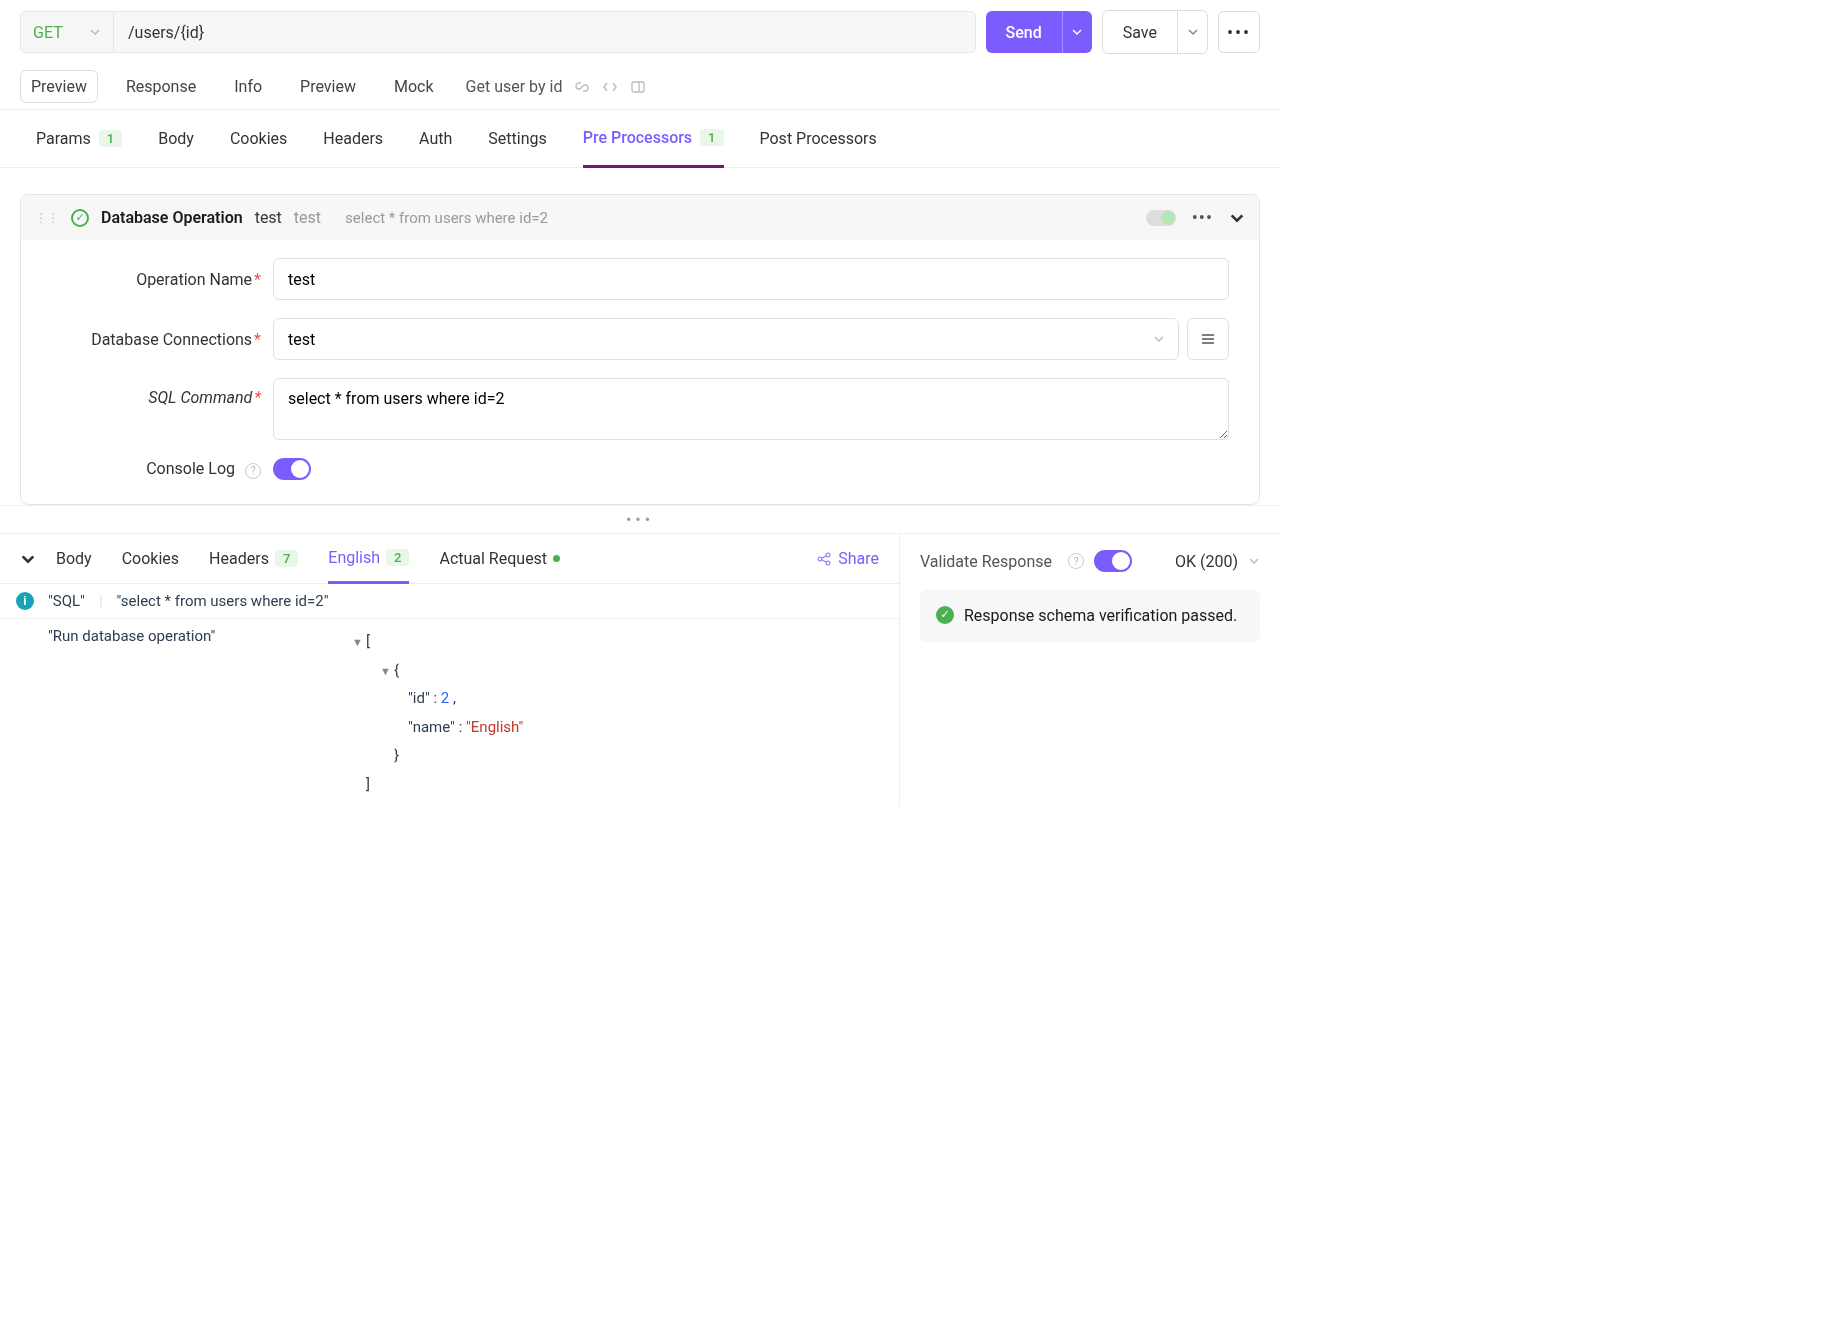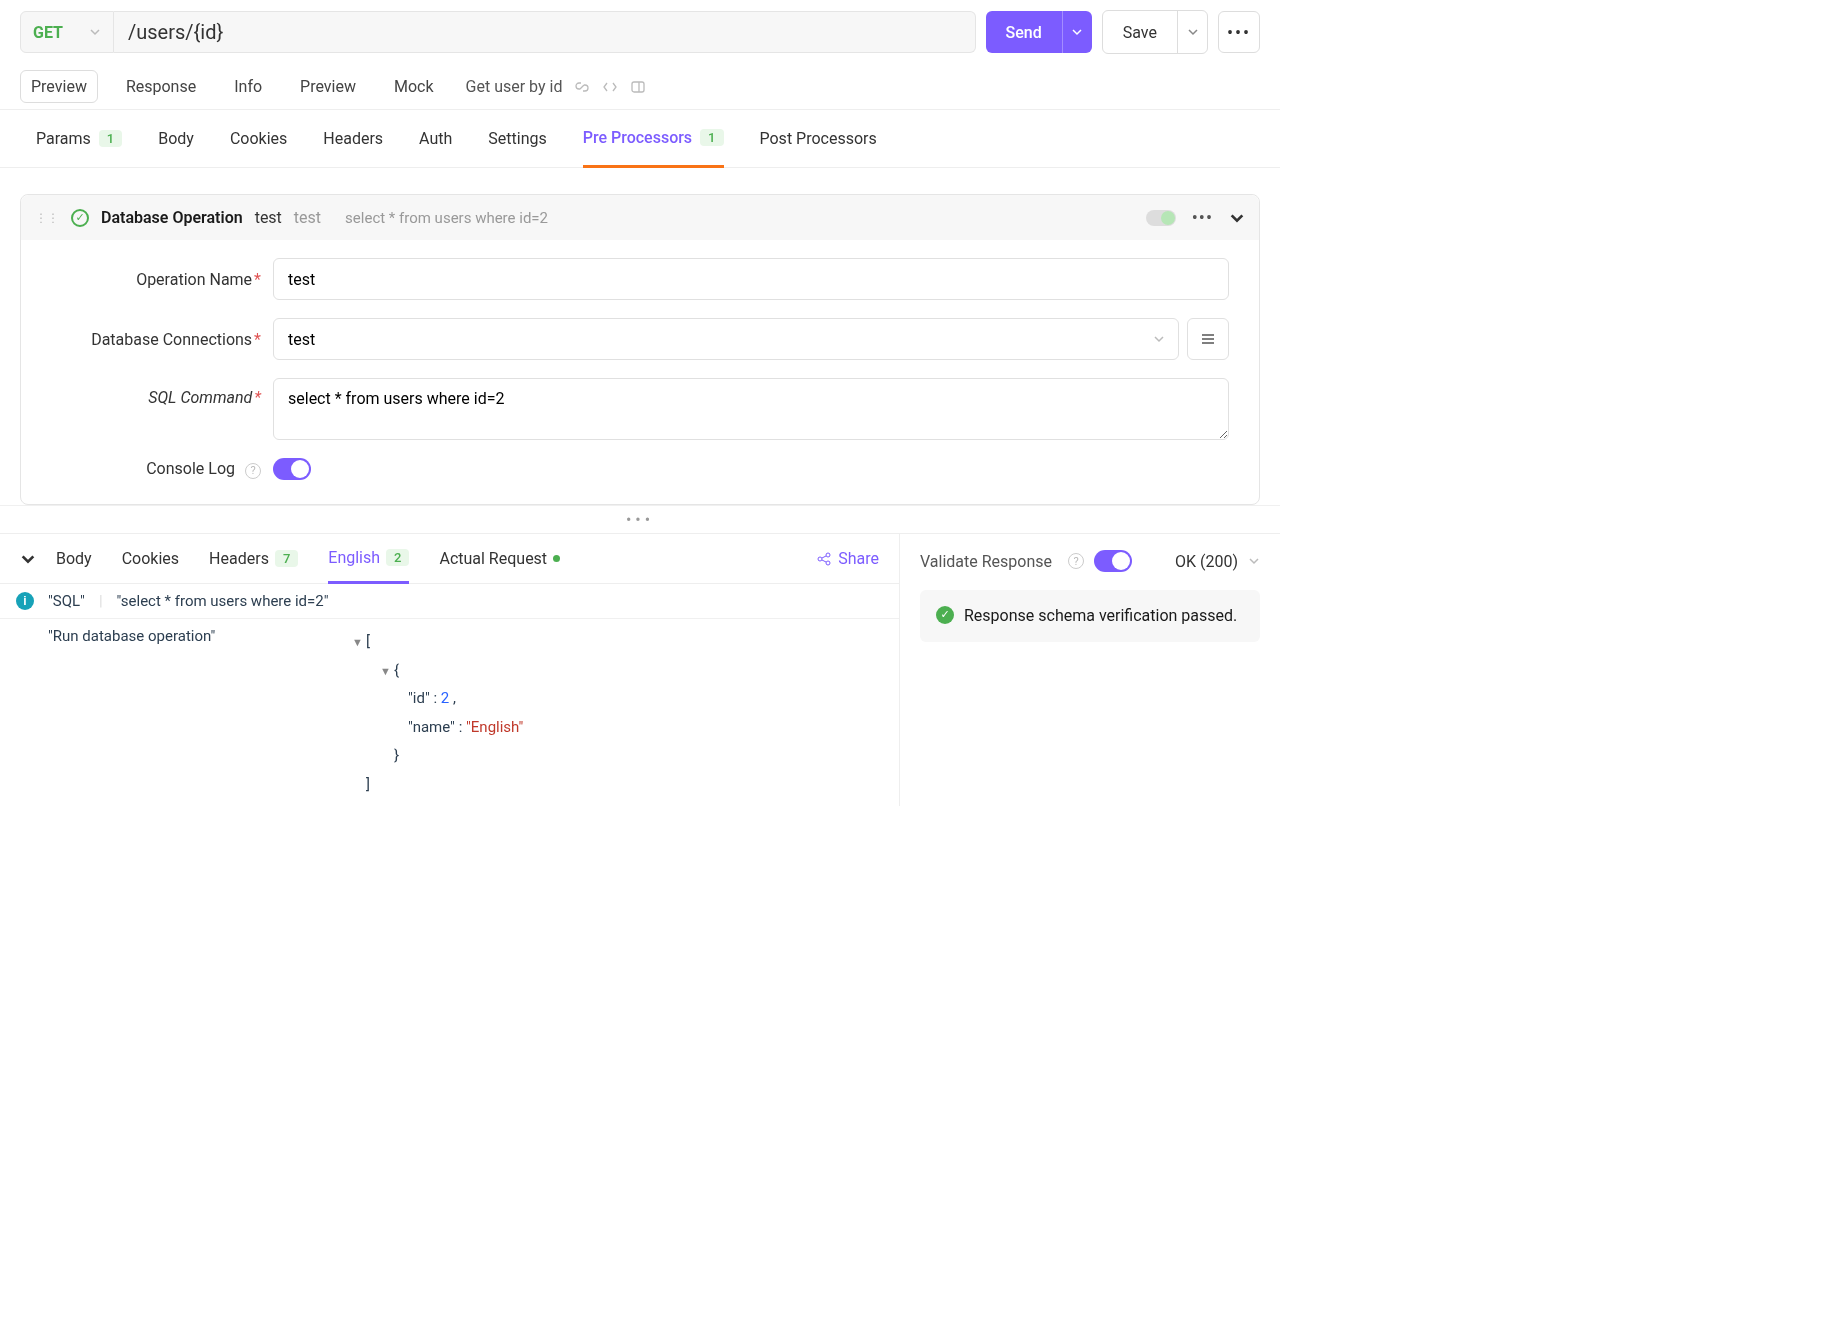--- a/index.html
+++ b/index.html
@@ -1,40 +1,40 @@
 <!DOCTYPE html>
 <html><head>
 <meta charset="utf-8">
 <style>
   * { box-sizing: border-box; margin: 0; padding: 0; font-family: -apple-system, BlinkMacSystemFont, "Segoe UI", Roboto, sans-serif; }
   body { background: #fff; color: #1a1a1a; font-size: 16px; }
   .container { width: 1280px; }
   
   
   .topbar { display: flex; gap: 10px; padding: 10px 20px; align-items: center; }
-  .method-select { display: flex; align-items: center; justify-content: space-between; padding: 0 12px; height: 42px; border: 1px solid #e5e5e5; border-radius: 6px 0 0 6px; background: #f7f7f7; color: #4caf50; font-weight: 700; width: 94px; }
-  .url-input { flex: 1; height: 42px; border: 1px solid #e5e5e5; border-left: none; border-radius: 0 6px 6px 0; background: #f7f7f7; padding: 0 14px; font-size: 20px; color: #333; }
+  .method-select { display: flex; align-items: center; justify-content: space-between; padding: 0 12px; height: 42px; border: 1px solid #e5e5e5; border-radius: 6px 0 0 6px; background: #f7f7f7; color: #4caf50; font-weight: 400; width: 94px; }
+  .url-input { flex: 1; height: 42px; border: 1px solid #e5e5e5; border-left: none; border-radius: 0 6px 6px 0; background: #f7f7f7; padding: 0 14px; font-size: 16px; color: #333; }
   .send-btn { display: flex; align-items: center; background: #7c5cff; color: #fff; border-radius: 6px; overflow: hidden; }
   .send-btn .label { padding: 0 20px; height: 42px; display: flex; align-items: center; font-weight: 500; }
   .send-btn .drop { width: 30px; height: 42px; display: flex; align-items: center; justify-content: center; border-left: 1px solid rgba(255,255,255,0.3); }
   .save-btn { display: flex; align-items: center; border: 1px solid #ddd; border-radius: 6px; }
   .save-btn .label { padding: 0 20px; height: 42px; display: flex; align-items: center; color: #333; }
   .save-btn .drop { width: 30px; height: 42px; display: flex; align-items: center; justify-content: center; border-left: 1px solid #ddd; }
   .more-btn { width: 42px; height: 42px; border: 1px solid #ddd; border-radius: 6px; display: flex; align-items: center; justify-content: center; }
   
   
   .req-tabs { display: flex; align-items: center; gap: 18px; padding: 6px 20px; border-bottom: 1px solid #eee; }
   .req-tab { padding: 6px 10px; color: #444; cursor: pointer; }
   .req-tab.active { border: 1px solid #ddd; border-radius: 6px; background: #fff; }
   .doc-title { color: #555; margin-left: 4px; display: flex; align-items: center; gap: 12px; }
   
   
   .sub-tabs { display: flex; gap: 36px; padding: 0 36px; border-bottom: 1px solid #eee; }
   .sub-tab { padding: 18px 0; color: #333; cursor: pointer; display: flex; align-items: center; gap: 8px; }
-  .sub-tab.active { color: #7c5cff; font-weight: 500; border-bottom: 3px solid #f97316; margin-bottom: -1px; }
+  .sub-tab.active { color: #7c5cff; font-weight: 500; border-bottom: 3px solid #701a75; margin-bottom: -1px; }
   .badge { background: #e9f7e9; color: #4caf50; padding: 1px 8px; border-radius: 4px; font-size: 13px; font-weight: 500; }
   
   
   .processor-block { margin: 26px 20px 0; border: 1px solid #e5e5e5; border-radius: 8px; }
   .proc-header { display: flex; align-items: center; gap: 12px; padding: 12px 14px; background: #f7f7f7; border-radius: 8px 8px 0 0; }
   .drag-icon { color: #bbb; font-size: 12px; }
   .check-icon { width: 18px; height: 18px; border: 2px solid #4caf50; border-radius: 50%; display: flex; align-items: center; justify-content: center; color: #4caf50; font-size: 11px; }
   .proc-title { font-weight: 600; color: #1a1a1a; }
   .proc-sub { color: #333; }
   .proc-light { color: #999; }

